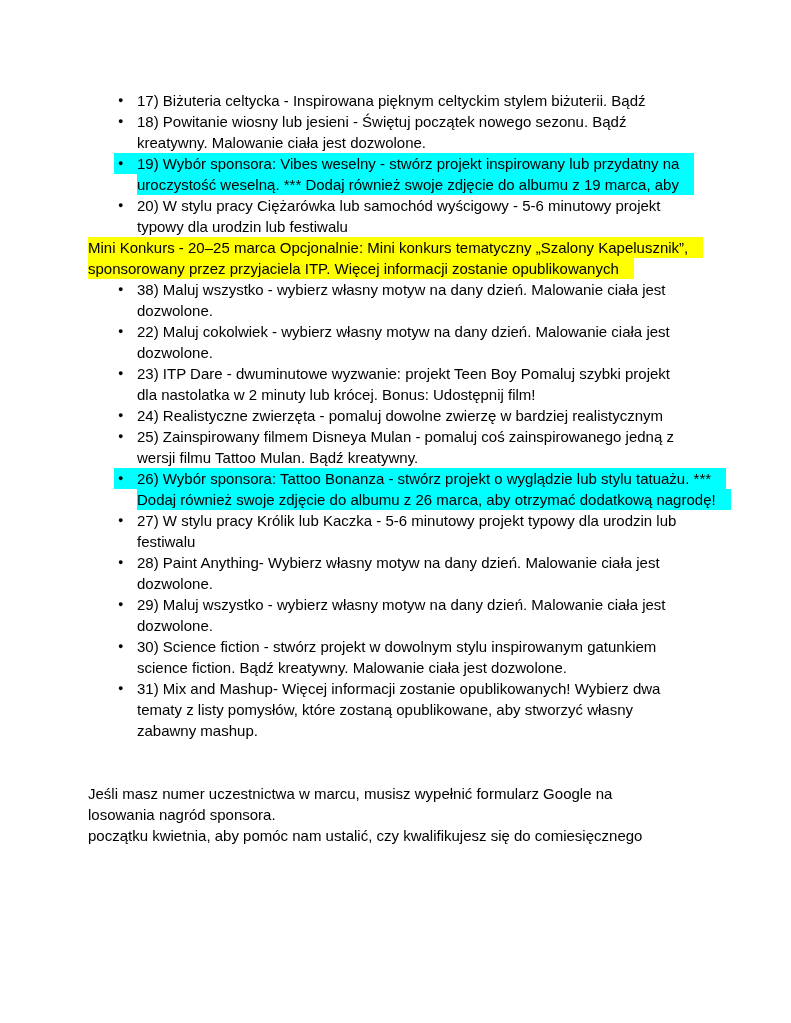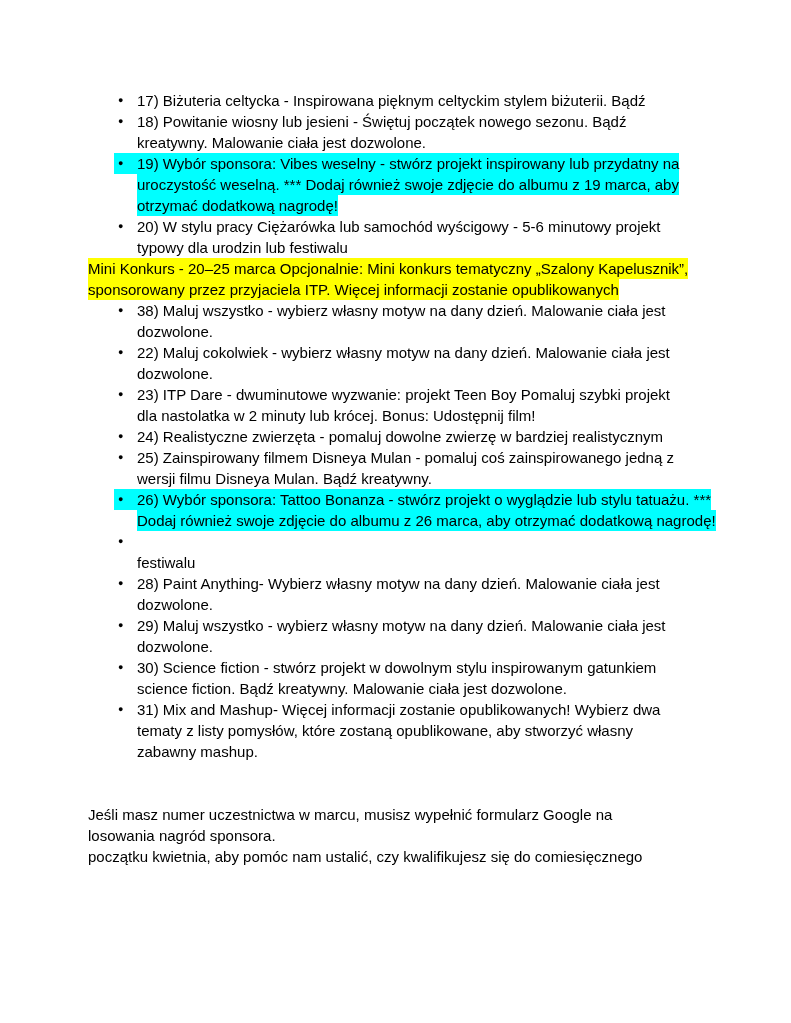--- a/index.html
+++ b/index.html
@@ -37,41 +37,40 @@
     line-height: 21px;
     font-size: 9px;
     padding-left: 4px;
     box-sizing: border-box;
   }
   .text {
     display: inline-block;
     height: 21px;
     line-height: 21px;
   }
-  .text.hl { padding-right: 0; }
+  .text.hl { padding-right: 15px; }
   .hl-cyan   { background: var(--hl-cyan, #00ffff); }
   .hl-yellow { background: var(--hl-yellow, #ffff00); }
   .spacer { width: 100%; }
 </style>
 </head>
 <body>
 
 <div class="doc">
   <div id="doc-root">
       <div class="block bulleted">
         <div class="line"><span class="bullet">●</span><span class="text">17) Biżuteria celtycka - Inspirowana pięknym celtyckim stylem biżuterii. Bądź</span></div>
       </div>
       <div class="block bulleted">
         <div class="line"><span class="bullet">●</span><span class="text">18) Powitanie wiosny lub jesieni - Świętuj początek nowego sezonu. Bądź</span></div>
         <div class="line"><span class="text">kreatywny. Malowanie ciała jest dozwolone.</span></div>
       </div>
       <div class="block bulleted">
         <div class="line"><span class="bullet hl-cyan">●</span><span class="text hl hl-cyan">19) Wybór sponsora: Vibes weselny - stwórz projekt inspirowany lub przydatny na</span></div>
         <div class="line"><span class="text hl hl-cyan">uroczystość weselną. *** Dodaj również swoje zdjęcie do albumu z 19 marca, aby</span></div>
-        <div class="line"><span class="text hl hl-cyan">otrzymać dodatkową nagrodę!</span></div>
       </div>
       <div class="block bulleted">
         <div class="line"><span class="bullet">●</span><span class="text">20) W stylu pracy Ciężarówka lub samochód wyścigowy - 5-6 minutowy projekt</span></div>
         <div class="line"><span class="text">typowy dla urodzin lub festiwalu</span></div>
       </div>
       <div class="block">
         <div class="line"><span class="text hl hl-yellow">Mini Konkurs - 20–25 marca Opcjonalnie: Mini konkurs tematyczny „Szalony Kapelusznik”,</span></div>
         <div class="line"><span class="text hl hl-yellow">sponsorowany przez przyjaciela ITP. Więcej informacji zostanie opublikowanych</span></div>
       </div>
       <div class="block bulleted">
@@ -84,28 +83,28 @@
       </div>
       <div class="block bulleted">
         <div class="line"><span class="bullet">●</span><span class="text">23) ITP Dare - dwuminutowe wyzwanie: projekt Teen Boy Pomaluj szybki projekt</span></div>
         <div class="line"><span class="text">dla nastolatka w 2 minuty lub krócej. Bonus: Udostępnij film!</span></div>
       </div>
       <div class="block bulleted">
         <div class="line"><span class="bullet">●</span><span class="text">24) Realistyczne zwierzęta - pomaluj dowolne zwierzę w bardziej realistycznym</span></div>
       </div>
       <div class="block bulleted">
         <div class="line"><span class="bullet">●</span><span class="text">25) Zainspirowany filmem Disneya Mulan - pomaluj coś zainspirowanego jedną z</span></div>
-        <div class="line"><span class="text">wersji filmu Disneya Mulan. Bądź kreatywny.</span></div>
+        <div class="line"><span class="text">wersji filmu Tattoo Mulan. Bądź kreatywny.</span></div>
       </div>
       <div class="block bulleted">
         <div class="line"><span class="bullet hl-cyan">●</span><span class="text hl hl-cyan">26) Wybór sponsora: Tattoo Bonanza - stwórz projekt o wyglądzie lub stylu tatuażu. ***</span></div>
         <div class="line"><span class="text hl hl-cyan">Dodaj również swoje zdjęcie do albumu z 26 marca, aby otrzymać dodatkową nagrodę!</span></div>
       </div>
       <div class="block bulleted">
-        <div class="line"><span class="bullet">●</span></div>
+        <div class="line"><span class="bullet">●</span><span class="text">27) W stylu pracy Królik lub Kaczka - 5-6 minutowy projekt typowy dla urodzin lub</span></div>
         <div class="line"><span class="text">festiwalu</span></div>
       </div>
       <div class="block bulleted">
         <div class="line"><span class="bullet">●</span><span class="text">28) Paint Anything- Wybierz własny motyw na dany dzień. Malowanie ciała jest</span></div>
         <div class="line"><span class="text">dozwolone.</span></div>
       </div>
       <div class="block bulleted">
         <div class="line"><span class="bullet">●</span><span class="text">29) Maluj wszystko - wybierz własny motyw na dany dzień. Malowanie ciała jest</span></div>
         <div class="line"><span class="text">dozwolone.</span></div>
       </div>

